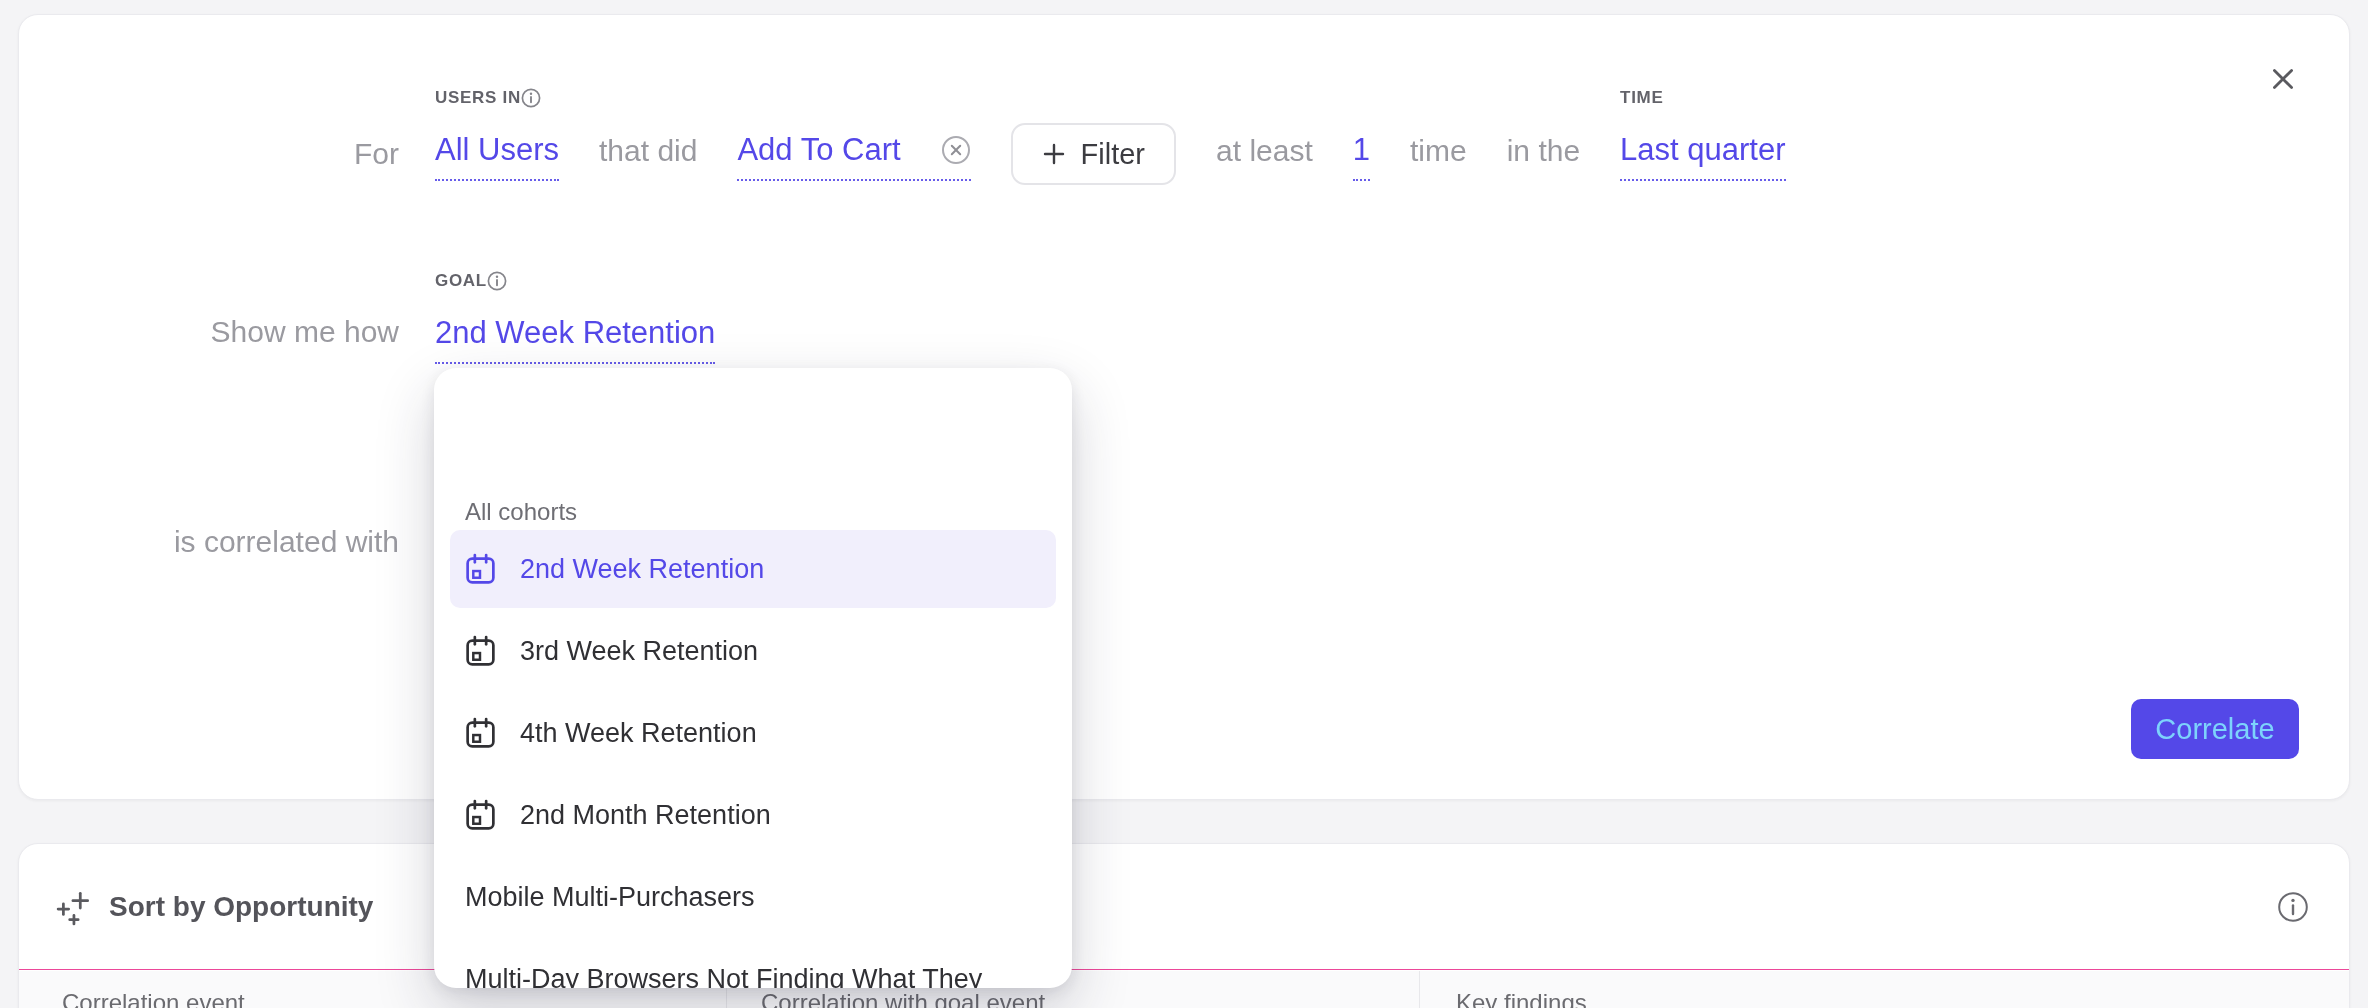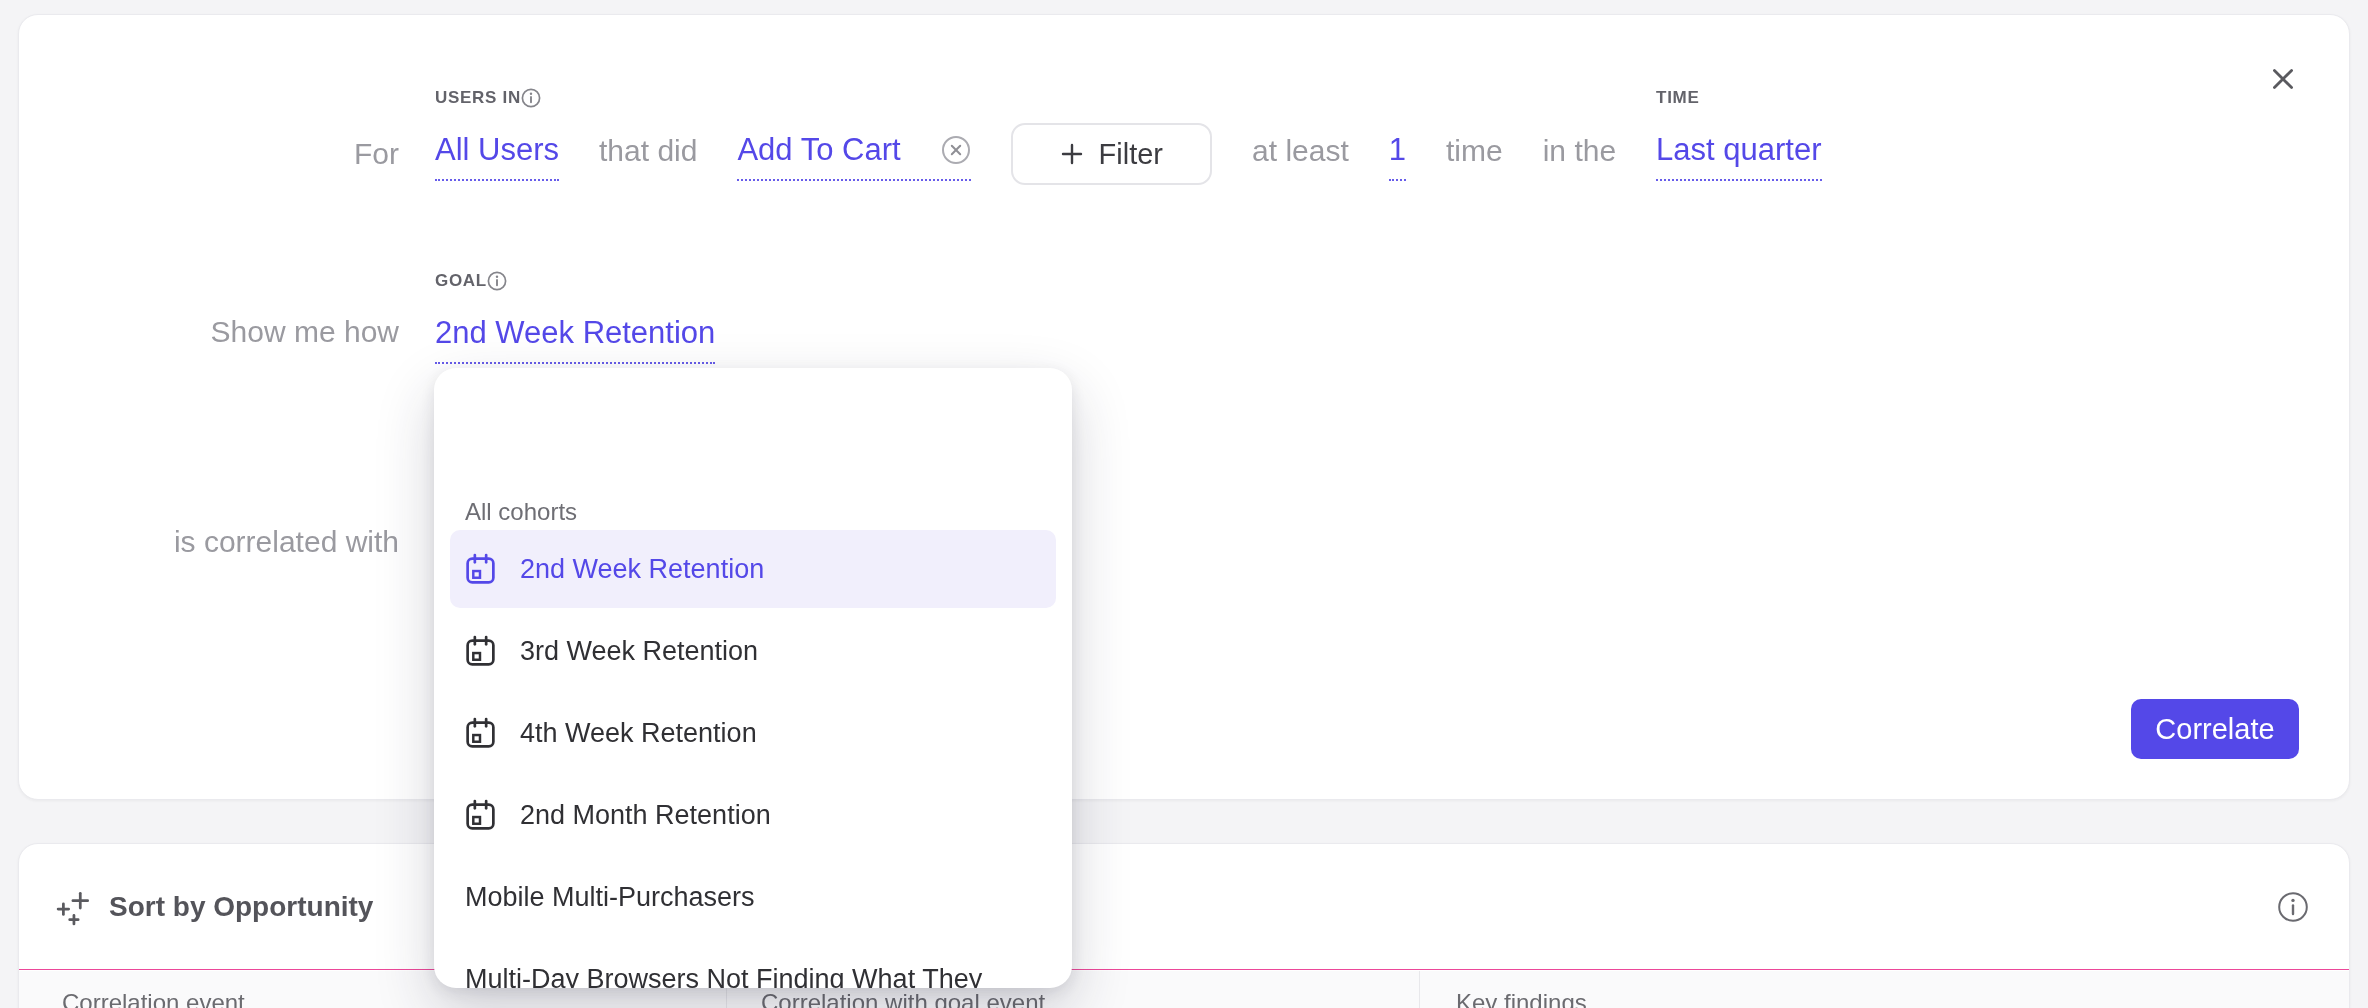--- a/index.html
+++ b/index.html
@@ -21,27 +21,27 @@
   .prefix-2{top:300px;}
   .prefix-3{top:466px;margin-top:44px;}
 
   
   .qrow{position:absolute;left:416px;top:72px;display:flex;align-items:flex-start;gap:40px;white-space:nowrap;}
   .field{position:relative;display:flex;flex-direction:column;}
   .flabel{display:flex;align-items:center;height:22px;margin-bottom:24px;font-size:17px;font-weight:700;letter-spacing:.7px;color:var(--label-gray);}
   .fvalue{display:inline-flex;align-items:center;gap:10px;font-size:31px;line-height:34px;color:var(--accent);padding-bottom:12px;border-bottom:2px dotted #675CEA;cursor:pointer;align-self:flex-start;}
   .no-label{margin-top:46px;gap:40px;}
   .connector{margin-top:48px;font-size:30px;line-height:32px;color:var(--gray-text);}
-  .filter-btn{margin-top:36px;height:62px;display:inline-flex;align-items:center;gap:15px;padding:0 47px;background:#fff;border:2px solid #E4E4E8;border-radius:14px;font-size:29px;color:#3C3C41;cursor:pointer;font-family:inherit;}
+  .filter-btn{margin-top:36px;height:62px;display:inline-flex;align-items:center;gap:15px;padding:0 29px;background:#fff;border:2px solid #E4E4E8;border-radius:14px;font-size:29px;color:#3C3C41;cursor:pointer;font-family:inherit;}
 
   
   .goal-field{position:absolute;left:416px;top:255px;}
 
   
-  .correlate-btn{position:absolute;left:2112px;top:684px;width:168px;height:60px;border:none;border-radius:10px;background:var(--accent);color:#ffffff;font-size:29px;font-family:inherit;cursor:pointer;}
+  .correlate-btn{position:absolute;left:2112px;top:684px;width:168px;height:60px;border:none;border-radius:10px;background:var(--accent);color:#7dd3fc;font-size:29px;font-family:inherit;cursor:pointer;}
 
   
   .dropdown{position:absolute;left:434px;top:368px;width:638px;height:620px;background:#fff;border-radius:22px;box-shadow:0 24px 60px rgba(35,35,60,.20),0 4px 14px rgba(35,35,60,.10);overflow:hidden;z-index:20;}
   .tabs{position:relative;display:flex;height:73px;border-bottom:1px solid #ECECEF;}
   .tab{flex:1;display:flex;align-items:center;justify-content:center;font-size:27px;color:#8A8A90;cursor:pointer;}
   .tab.active{color:var(--accent);}
   .tab-bar{position:absolute;left:118px;bottom:0;width:80px;height:7px;border-radius:4px;background:var(--accent);}
   .dd-label{position:absolute;left:31px;top:130px;font-size:24px;color:#6E6E74;}
   .dd-items{position:absolute;left:0;right:0;top:162px;}
   .dd-item{height:78px;margin:0 16px 4px;border-radius:10px;display:flex;align-items:center;gap:22px;padding:0 10px 0 13px;font-size:27px;color:var(--dark);cursor:pointer;white-space:nowrap;overflow:hidden;}

